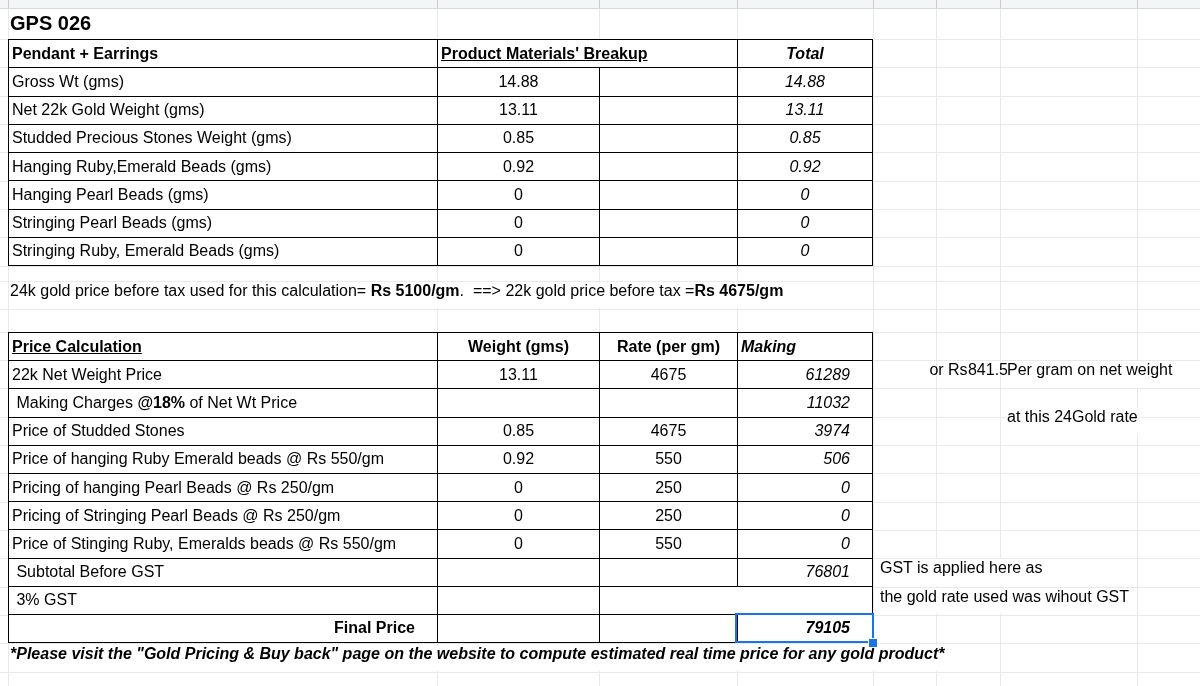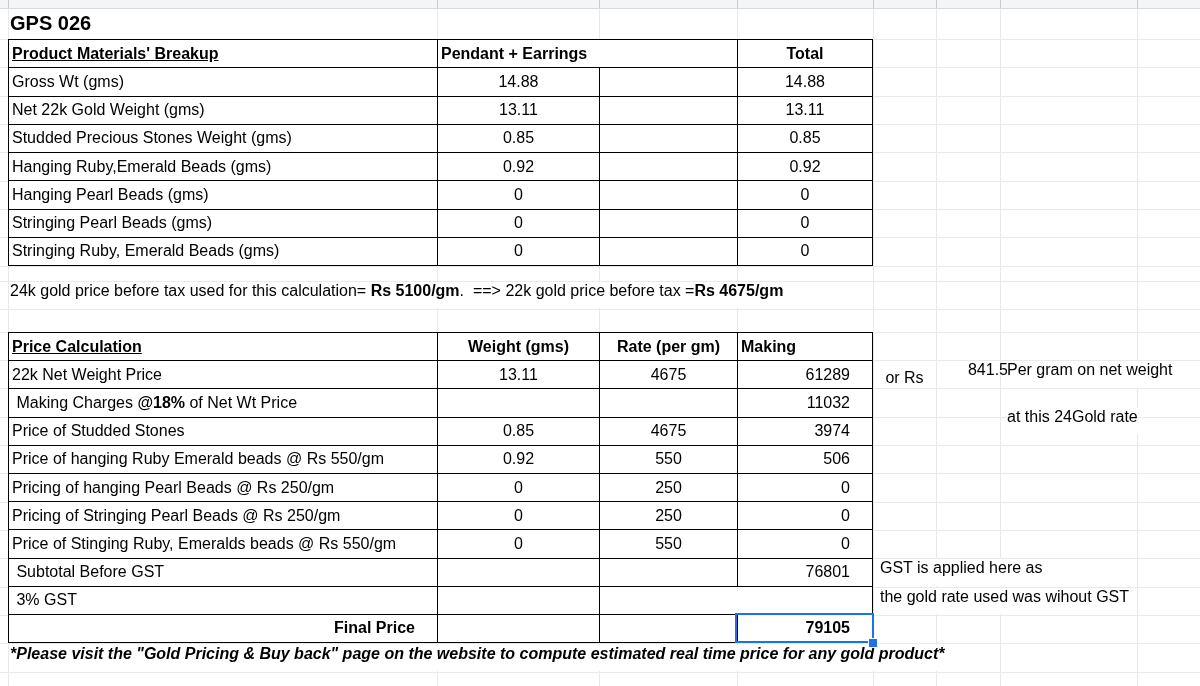--- a/index.html
+++ b/index.html
@@ -14,21 +14,21 @@
   .gv{position:absolute;width:1px;background:#e8e9eb;}
   .gh{position:absolute;height:1px;background:#e8e9eb;}
   
   .tbl{position:absolute;display:flex;flex-direction:column;background:#fff;
        border:1.5px solid #000;box-sizing:border-box;z-index:2;}
   .row{display:grid;grid-template-columns:429px 162px 138px 1fr;flex:1;border-bottom:1.5px solid #000;}
   .row.merged{grid-template-columns:429px 300px 1fr;}
   .tbl .row:last-child{border-bottom:none;}
   .c{display:flex;align-items:center;padding:0 3px;border-right:1.5px solid #000;
      box-sizing:border-box;overflow:hidden;white-space:pre;}
-  .row .c:last-child{border-right:none;}
+  .row .c:last-child{border-right:none;font-style:italic;}
   .b{font-weight:bold;}
   .u{text-decoration:underline;}
   .ctr{justify-content:center;}
   .rt{justify-content:flex-end;padding-right:22px;}
   
   .float{position:absolute;display:flex;background:#fff;z-index:2;white-space:pre;}
   .title{position:absolute;left:10px;top:8px;height:31px;display:flex;align-items:center;
          font-weight:bold;font-size:20px;z-index:2;background:#fff;padding-right:8px;}
   .footer{font-weight:bold;font-style:italic;}
   
@@ -84,22 +84,22 @@
       <div class="tick" style="left: 873px;"></div>
       <div class="tick" style="left: 936px;"></div>
       <div class="tick" style="left: 1000px;"></div>
       <div class="tick" style="left: 1137px;"></div>
     </div>
 
   <div class="title">GPS 026</div>
 
   <div class="tbl" style="left:8px;top:39px;width:865px;height:227px;">
     <div class="row merged">
+      <div class="c b">Pendant + Earrings</div>
       <div class="c b u">Product Materials' Breakup</div>
-      <div class="c b">Pendant + Earrings</div>
       <div class="c b ctr">Total</div>
     </div>
     <div class="row">
       <div class="c">Gross Wt (gms)</div>
       <div class="c ctr">14.88</div>
       <div class="c"></div>
       <div class="c ctr">14.88</div>
     </div>
     <div class="row">
       <div class="c">Net 22k Gold Weight (gms)</div>
@@ -204,21 +204,21 @@
       <div class="c ctr"></div>
     </div>
     <div class="row">
       <div class="c b rt">Final Price</div>
       <div class="c"></div>
       <div class="c"></div>
       <div class="c b rt">79105</div>
     </div>
   </div>
 
-  <div class="float ctr" style="left:873px;top:361px;width:63px;height:27px;justify-content:center;background:transparent;margin-top:8px;">or Rs</div>
+  <div class="float ctr" style="left:917px;top:361px;width:63px;height:27px;justify-content:center;background:transparent;">or Rs</div>
   <div class="float" style="left:936px;top:361px;width:64px;height:27px;justify-content:center;background:transparent;margin-left:20px;">841.5</div>
   <div class="float" style="left:1007px;top:361px;height:27px;">Per gram on net weight</div>
   <div class="float" style="left:1007px;top:408px;height:26px;">at this 24Gold rate</div>
   <div class="float" style="left:880px;top:559px;height:27px;">GST is applied here as</div>
   <div class="float" style="left:880px;top:588px;height:26px;">the gold rate used was wihout GST</div>
 
   <div class="sel"></div>
   <div class="handle"></div>
 
   <div class="float footer" style="left:10px;top:645px;height:26px;">*Please visit the "Gold Pricing &amp; Buy back" page on the website to compute estimated real time price for any gold product*</div>

